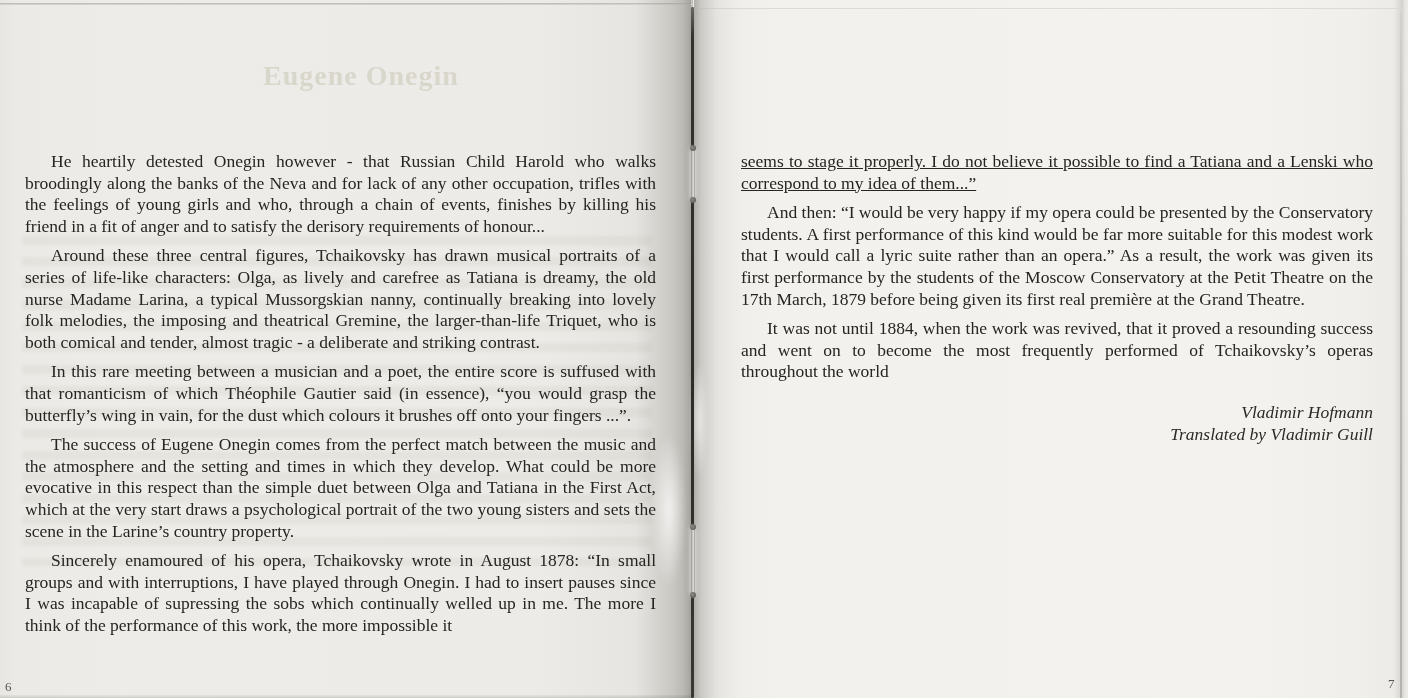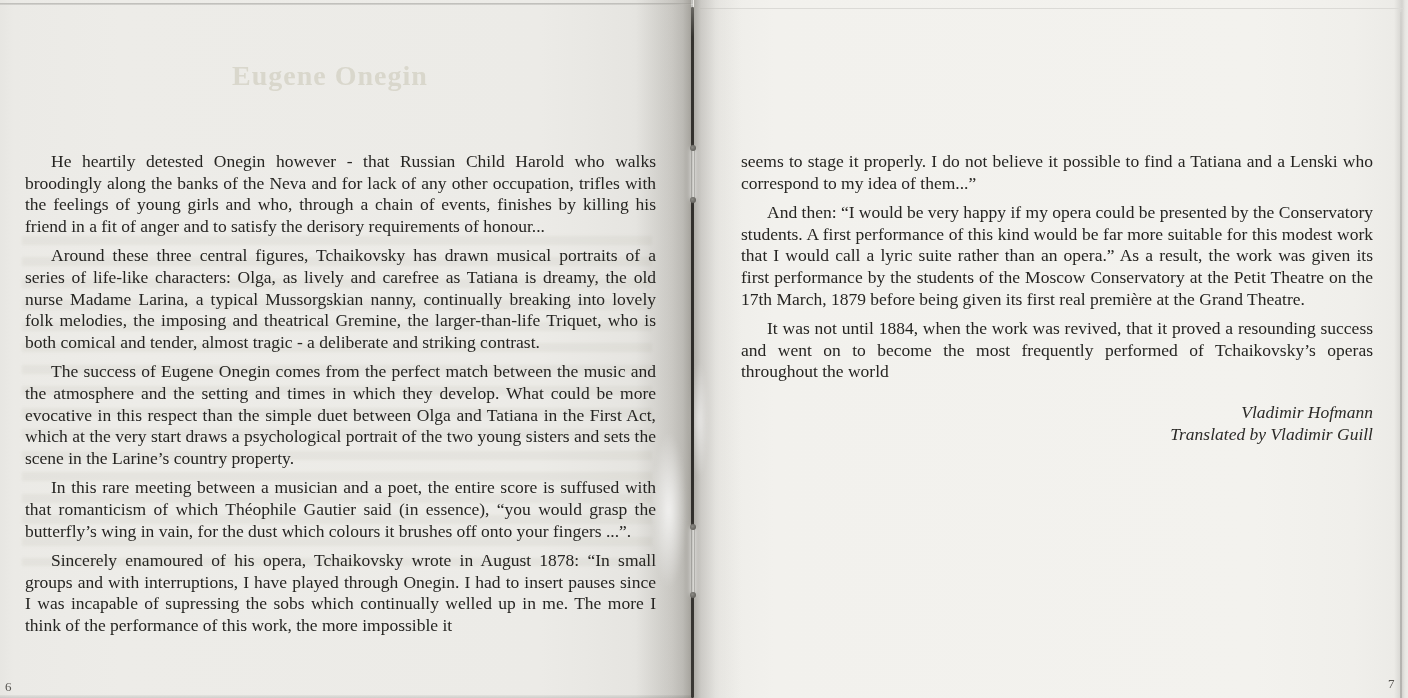--- a/index.html
+++ b/index.html
@@ -92,41 +92,42 @@
   
   .ghost-title {
     position: absolute; left: 0; top: 60px; width: 660px;
     text-align: center;
     font-weight: bold;
     font-size: 28px;
     letter-spacing: 1px;
     color: #d9d7cc;
     filter: blur(0.7px);
     user-select: none;
+    padding-left: 31px;
   }
   .bleed-texture {
     position: absolute; left: 22px; top: 236px; width: 630px; height: 330px;
     background: repeating-linear-gradient(180deg,
       rgba(148,142,124,0.085) 0px, rgba(148,142,124,0.085) 9px,
       rgba(148,142,124,0) 9px, rgba(148,142,124,0) 21.5px);
     filter: blur(1.6px);
   }
   
   .text-col {
     position: absolute;
     top: 151px;
     font-size: 17.5px;
     line-height: 21.6px;
     color: #262522;
     text-align: justify;
   }
   .text-col-left  { left: 19px;  width: 637px; }
   .text-col-right { left: 735px; width: 638px; }
   .text-col p { margin: 0 0 8px 6px; text-indent: 26px; }
-  .text-col p.no-indent { text-indent: 0; }
+  .text-col p.no-indent { text-indent: 0; text-decoration: underline; }
   .signature {
     margin-top: 18px;
     text-align: right;
     font-style: italic;
     font-size: 17.5px;
     line-height: 22px;
     color: #2b2a27;
   }
   .page-number {
     position: absolute;
@@ -157,22 +158,22 @@
   <div class="gutter-shadow-right"></div>
   <div class="crease-highlight"></div>
   <div class="crease-highlight-2"></div>
   <div class="spine-line"></div>
   <div class="staple staple-top"></div>
   <div class="staple staple-bottom"></div>
 
   <div class="text-col text-col-left">
     <p>He heartily detested Onegin however - that Russian Child Harold who walks broodingly along the banks of the Neva and for lack of any other occupation, trifles with the feelings of young girls and who, through a chain of events, finishes by killing his friend in a fit of anger and to satisfy the derisory requirements of honour...</p>
     <p>Around these three central figures, Tchaikovsky has drawn musical portraits of a series of life-like characters: Olga, as lively and carefree as Tatiana is dreamy, the old nurse Madame Larina, a typical Mussorgskian nanny, continually breaking into lovely folk melodies, the imposing and theatrical Gremine, the larger-than-life Triquet, who is both comical and tender, almost tragic - a deliberate and striking contrast.</p>
+    <p>In this rare meeting between a musician and a poet, the entire score is suffused with that romanticism of which Théophile Gautier said (in essence), “you would grasp the butterfly’s wing in vain, for the dust which colours it brushes off onto your fingers ...”.</p>
     <p>The success of Eugene Onegin comes from the perfect match between the music and the atmosphere and the setting and times in which they develop.  What could be more evocative in this respect than the simple duet between Olga and Tatiana in the First Act, which at the very start draws a psychological portrait of the two young sisters and sets the scene in the Larine’s country property.</p>
-    <p>In this rare meeting between a musician and a poet, the entire score is suffused with that romanticism of which Théophile Gautier said (in essence), “you would grasp the butterfly’s wing in vain, for the dust which colours it brushes off onto your fingers ...”.</p>
     <p>Sincerely enamoured of his opera, Tchaikovsky wrote in August 1878: “In small groups and with interruptions, I have played through Onegin.  I had to insert pauses since I was incapable of supressing the sobs which continually welled up in me. The more I think of the performance of this work, the more impossible it</p>
   </div>
 
   <div class="text-col text-col-right">
     <p class="no-indent">seems to stage it properly.  I do not believe it possible to find a Tatiana and a Lenski who correspond to my idea of them...”</p>
     <p>And then: “I would be very happy if my opera could be presented by the Conservatory students.  A first performance of this kind would be far more suitable for this modest work that I would call a lyric suite rather than an opera.”  As a result, the work was given its first performance by the students of the Moscow Conservatory at the Petit Theatre on the 17th March, 1879 before being given its first real première at the Grand Theatre.</p>
     <p>It was not until 1884, when the work was revived, that it proved a resounding success and went on to become the most frequently performed of Tchaikovsky’s operas throughout the world</p>
     <div class="signature">
       <div>Vladimir Hofmann</div>
       <div>Translated by Vladimir Guill</div>

